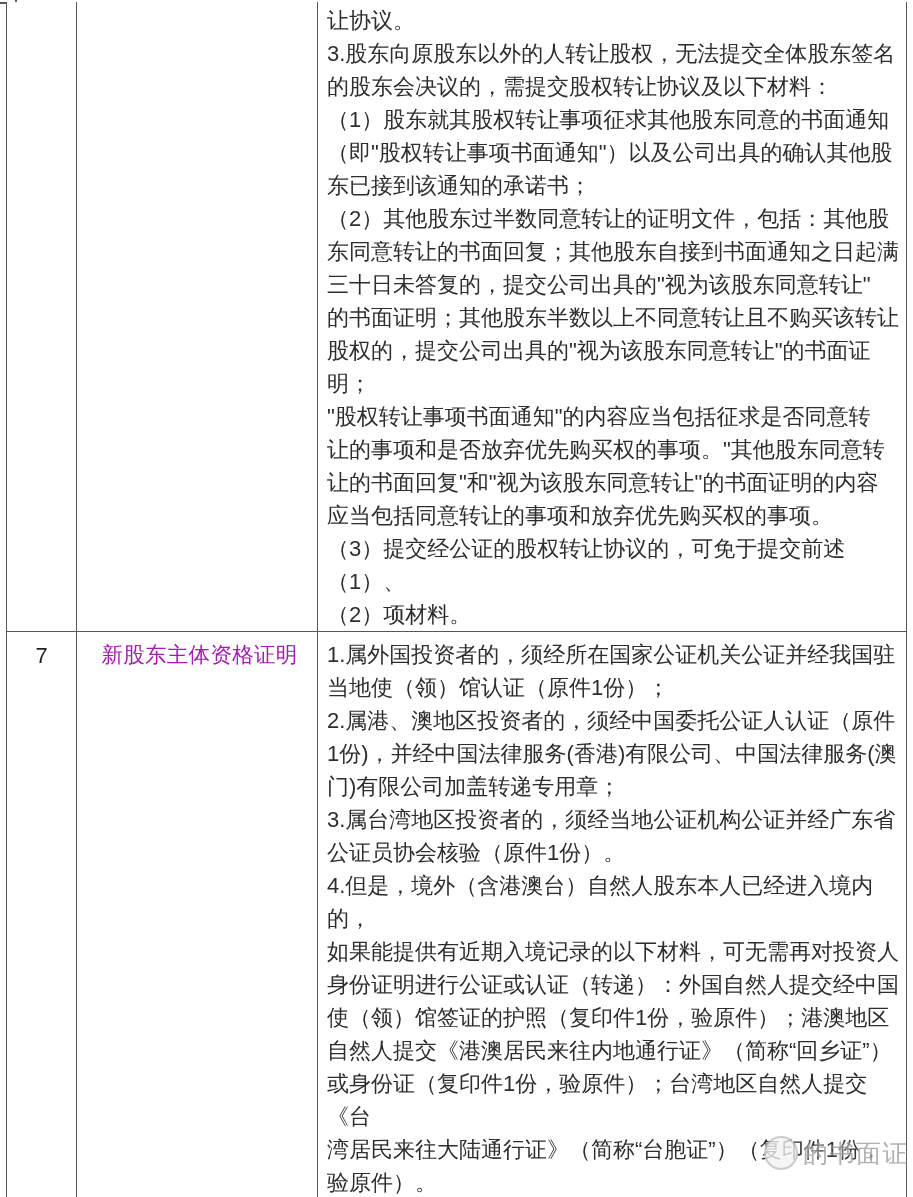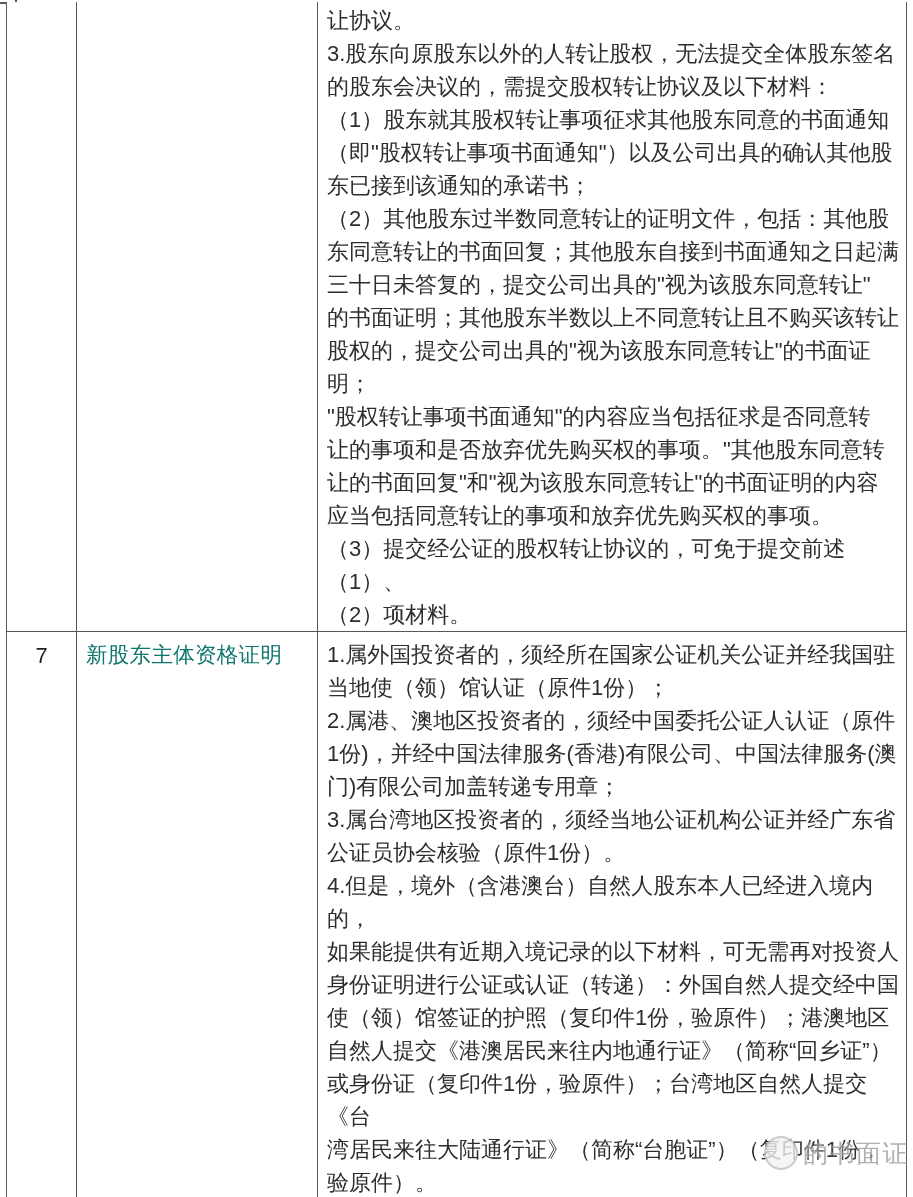--- a/index.html
+++ b/index.html
@@ -38,21 +38,22 @@
 
   .num-text{
     display:block;text-align:center;
     padding-top:7px;
     font-size:22px;line-height:33px;color:#1f1f1f;
   }
   .cat-text{
     display:block;
     padding:7px 4px 0 9px;
     font-size:21.5px;line-height:33px;letter-spacing:0.3px;
-    color:#0f766e;
+    color:#a21caf;
+    text-align:center;
   }
   .content-text{
     padding:2px 2px 0 9px;
     font-size:22px;
     line-height:33px;
     letter-spacing:0px;
     white-space:pre-line;
     color:#2d2d2d;
   }
   tr.row-7 .content-text{padding-top:6px;}

